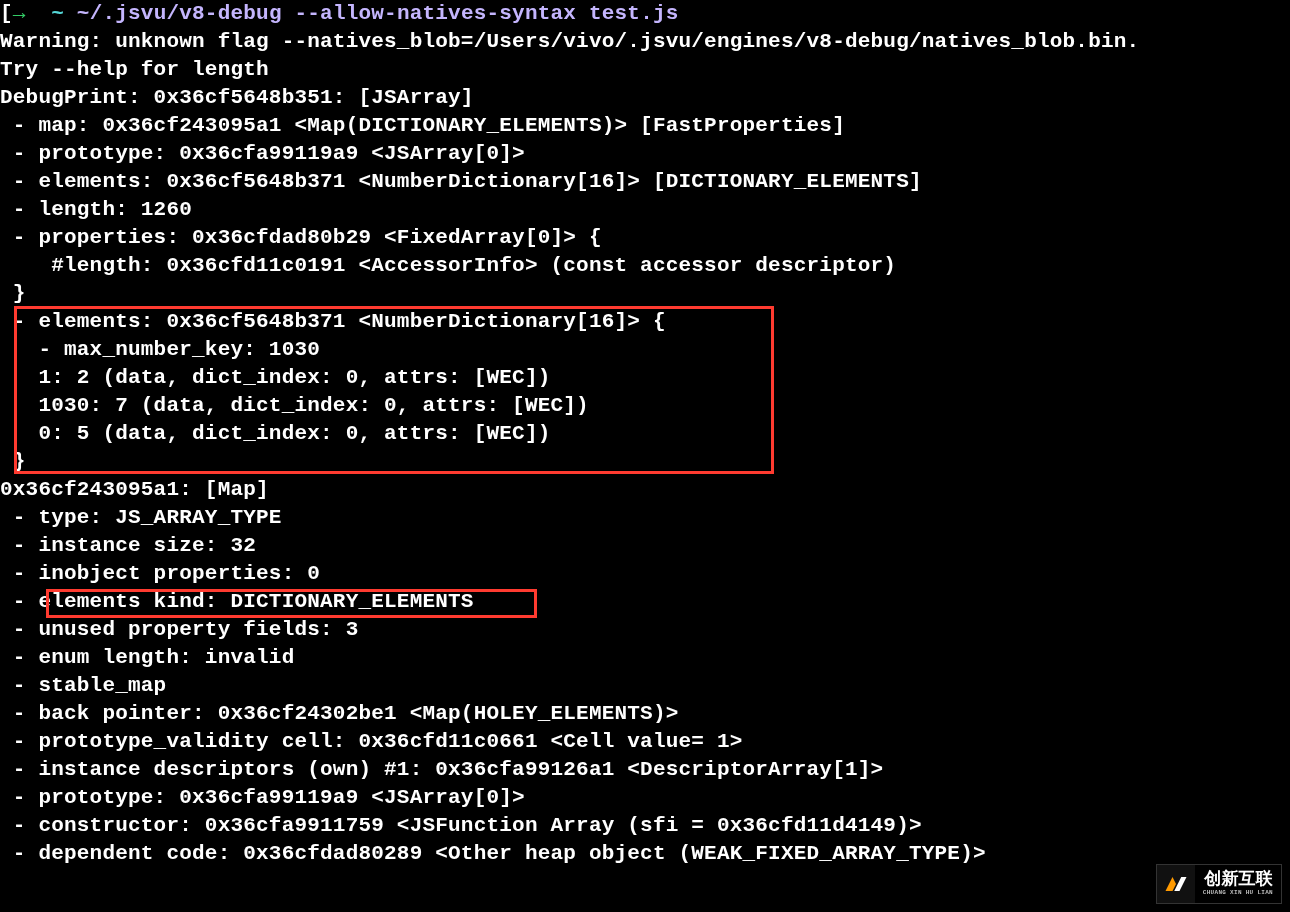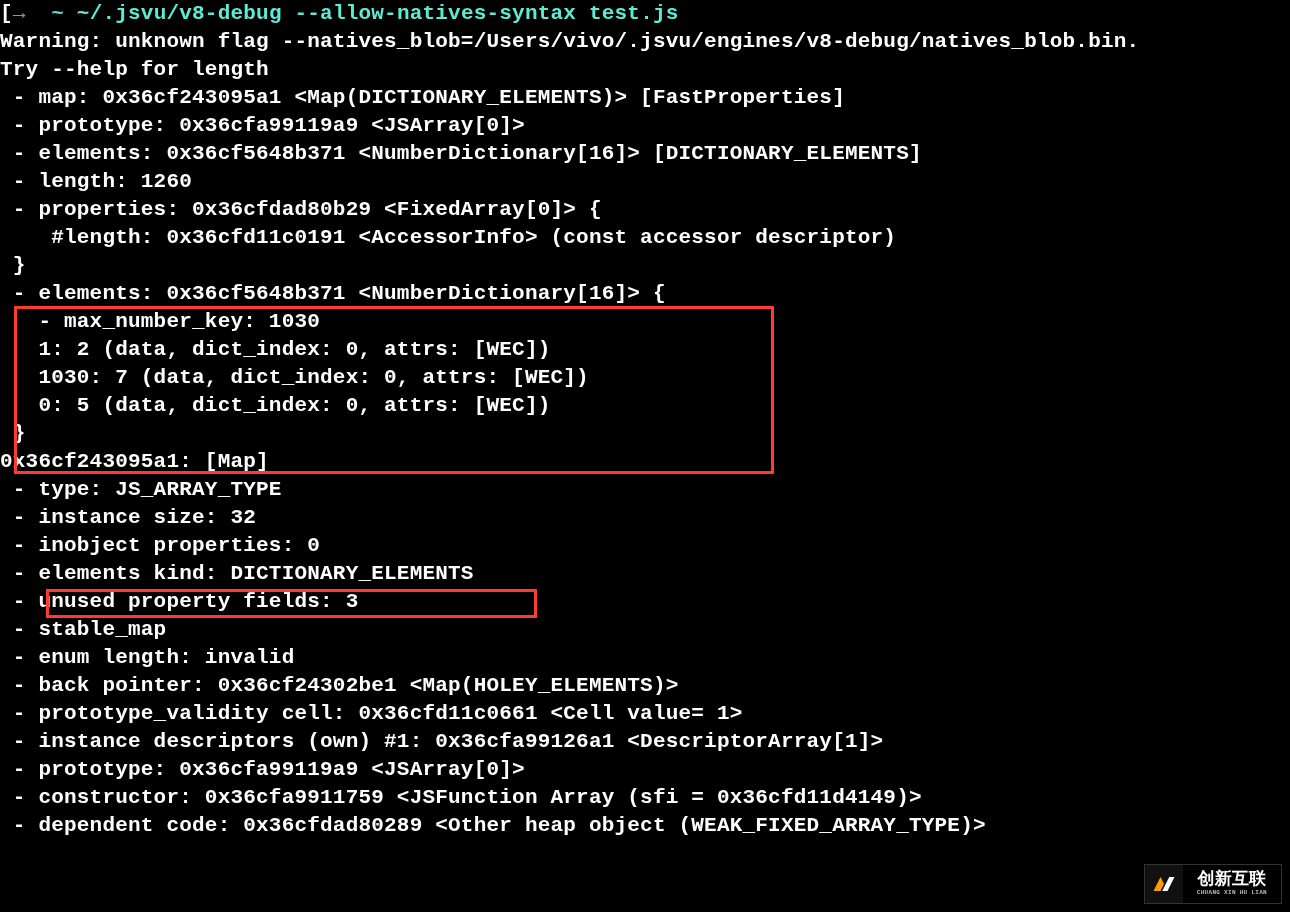--- a/index.html
+++ b/index.html
@@ -22,21 +22,21 @@
     padding:0;
     box-sizing:border-box;
   }
   .line{
     white-space:pre;
     display:block;
   }
   .arrow{color:#33cc66;}
   .tilde{color:#55d8d8;}
   .bracket{color:#ffffff;}
-  .dim{color:#5eead4;}
+  .dim{color:#c4b5fd;}
   .highlight-box{
     position:absolute;
     border:3px solid #ff3b30;
     box-sizing:border-box;
     pointer-events:none;
   }
   .box1{
     left:14px;
     top:306px;
     width:760px;
@@ -60,55 +60,56 @@
   .watermark .logo{
     width:38px;
     height:38px;
     background:#111;
     display:flex;
     align-items:center;
     justify-content:center;
   }
   .watermark .logo svg{width:28px;height:28px;}
   .watermark .txt{
-    padding:0 14px;
-    text-align:center;
+    padding:0 8px;
+    text-align:right;
     line-height:1.1;
   }
   .watermark .cn{font-size:17px;font-weight:700;color:#fff;}
   .watermark .en{font-size:6px;color:#bbb;letter-spacing:0.3px;}
 </style>
 </head>
 <body>
 
 <div class="terminal">
   <span class="line"><span class="bracket">[</span><span class="arrow">→</span>  <span class="tilde">~</span><span class="dim"> ~/.jsvu/v8-debug --allow-natives-syntax test.js</span></span>
   <span class="line">Warning: unknown flag --natives_blob=/Users/vivo/.jsvu/engines/v8-debug/natives_blob.bin.</span>
   <span class="line">Try --help for length</span>
+  <span class="line">DebugPrint: 0x36cf5648b351: [JSArray]</span>
   <span class="line"> - map: 0x36cf243095a1 &lt;Map(DICTIONARY_ELEMENTS)&gt; [FastProperties]</span>
   <span class="line"> - prototype: 0x36cfa99119a9 &lt;JSArray[0]&gt;</span>
   <span class="line"> - elements: 0x36cf5648b371 &lt;NumberDictionary[16]&gt; [DICTIONARY_ELEMENTS]</span>
   <span class="line"> - length: 1260</span>
   <span class="line"> - properties: 0x36cfdad80b29 &lt;FixedArray[0]&gt; {</span>
   <span class="line">    #length: 0x36cfd11c0191 &lt;AccessorInfo&gt; (const accessor descriptor)</span>
   <span class="line"> }</span>
   <span class="line"> - elements: 0x36cf5648b371 &lt;NumberDictionary[16]&gt; {</span>
   <span class="line">   - max_number_key: 1030</span>
   <span class="line">   1: 2 (data, dict_index: 0, attrs: [WEC])</span>
   <span class="line">   1030: 7 (data, dict_index: 0, attrs: [WEC])</span>
   <span class="line">   0: 5 (data, dict_index: 0, attrs: [WEC])</span>
   <span class="line"> }</span>
   <span class="line">0x36cf243095a1: [Map]</span>
   <span class="line"> - type: JS_ARRAY_TYPE</span>
   <span class="line"> - instance size: 32</span>
   <span class="line"> - inobject properties: 0</span>
   <span class="line"> - elements kind: DICTIONARY_ELEMENTS</span>
   <span class="line"> - unused property fields: 3</span>
+  <span class="line"> - enum length: invalid</span>
   <span class="line"> - stable_map</span>
-  <span class="line"> - enum length: invalid</span>
   <span class="line"> - back pointer: 0x36cf24302be1 &lt;Map(HOLEY_ELEMENTS)&gt;</span>
   <span class="line"> - prototype_validity cell: 0x36cfd11c0661 &lt;Cell value= 1&gt;</span>
   <span class="line"> - instance descriptors (own) #1: 0x36cfa99126a1 &lt;DescriptorArray[1]&gt;</span>
   <span class="line"> - prototype: 0x36cfa99119a9 &lt;JSArray[0]&gt;</span>
   <span class="line"> - constructor: 0x36cfa9911759 &lt;JSFunction Array (sfi = 0x36cfd11d4149)&gt;</span>
   <span class="line"> - dependent code: 0x36cfdad80289 &lt;Other heap object (WEAK_FIXED_ARRAY_TYPE)&gt;</span>
 
   <div class="highlight-box box1"></div>
   <div class="highlight-box box2"></div>
 

